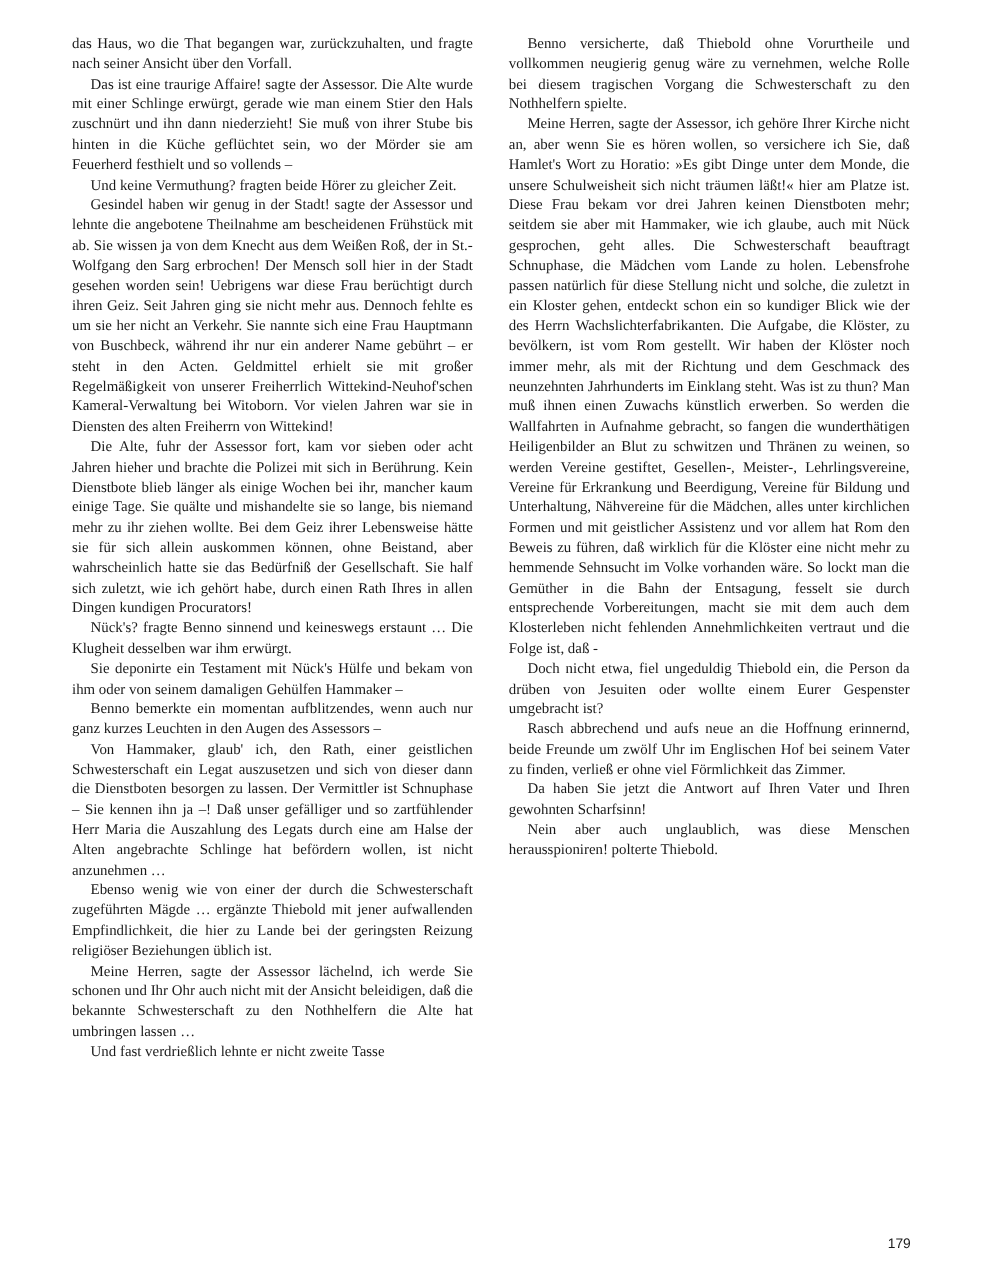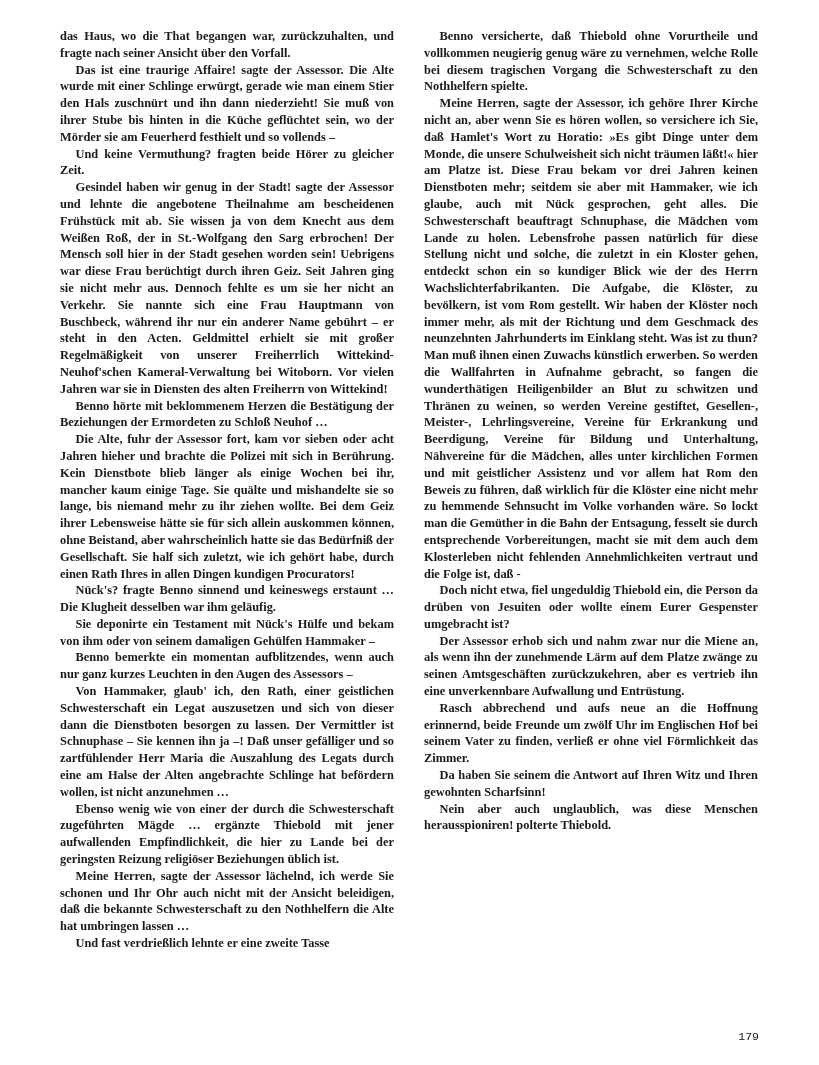--- a/index.html
+++ b/index.html
@@ -28,58 +28,55 @@
     width: 334px;
     font-size: 12.4px;
     line-height: 1.355;
     text-align: justify;
     text-justify: inter-word;
     hyphens: manual;
   }
   .col p {
     margin: 0;
     text-indent: 1.25em;
-    font-weight: bold;
   }
   .col p.noindent {
     text-indent: 0;
   }
   .folio {
     position: absolute;
     right: 60px;
     bottom: 22px;
     font-size: 11.5px;
-    font-family: Liberation Mono, monospace;
+    font-family: Liberation Sans, sans-serif;
     color: #1a1a1a;
   }
 </style>
 </head>
 <body>
 
 <div class="page">
   <div class="columns">
     <div class="col">
       <p class="noindent">das Haus, wo die That begangen war, zurückzuhalten, und fragte nach seiner Ansicht über den Vorfall.</p>
       <p>Das ist eine traurige Affaire! sagte der Assessor. Die Alte wurde mit einer Schlinge erwürgt, gerade wie man einem Stier den Hals zuschnürt und ihn dann niederzieht! Sie muß von ihrer Stube bis hinten in die Küche geflüchtet sein, wo der Mörder sie am Feuerherd festhielt und so vollends –</p>
       <p>Und keine Vermuthung? fragten beide Hörer zu gleicher Zeit.</p>
       <p>Gesindel haben wir genug in der Stadt! sagte der Assessor und lehnte die angebotene Theilnahme am bescheidenen Frühstück mit ab. Sie wissen ja von dem Knecht aus dem Weißen Roß, der in St.-Wolfgang den Sarg erbrochen! Der Mensch soll hier in der Stadt gesehen worden sein! Uebrigens war diese Frau berüchtigt durch ihren Geiz. Seit Jahren ging sie nicht mehr aus. Dennoch fehlte es um sie her nicht an Verkehr. Sie nannte sich eine Frau Hauptmann von Buschbeck, während ihr nur ein anderer Name gebührt – er steht in den Acten. Geldmittel erhielt sie mit großer Regelmäßigkeit von unserer Freiherrlich Wittekind-Neuhof'schen Kameral-Verwaltung bei Witoborn. Vor vielen Jahren war sie in Diensten des alten Freiherrn von Wittekind!</p>
-      <p>Benno hörte mit beklommenem Herzen die Bestätigung der Beziehungen der Ermordeten zu Schloß Neuhof …</p>
       <p>Die Alte, fuhr der Assessor fort, kam vor sieben oder acht Jahren hieher und brachte die Polizei mit sich in Berührung. Kein Dienstbote blieb länger als einige Wochen bei ihr, mancher kaum einige Tage. Sie quälte und mishandelte sie so lange, bis niemand mehr zu ihr ziehen wollte. Bei dem Geiz ihrer Lebensweise hätte sie für sich allein auskommen können, ohne Beistand, aber wahrscheinlich hatte sie das Bedürfniß der Gesellschaft. Sie half sich zuletzt, wie ich gehört habe, durch einen Rath Ihres in allen Dingen kundigen Procurators!</p>
-      <p>Nück's? fragte Benno sinnend und keineswegs erstaunt … Die Klugheit desselben war ihm geläufig.</p>
+      <p>Nück's? fragte Benno sinnend und keineswegs erstaunt … Die Klugheit desselben war ihm erwürgt.</p>
       <p>Sie deponirte ein Testament mit Nück's Hülfe und bekam von ihm oder von seinem damaligen Gehülfen Hammaker –</p>
       <p>Benno bemerkte ein momentan aufblitzendes, wenn auch nur ganz kurzes Leuchten in den Augen des Assessors –</p>
       <p>Von Hammaker, glaub' ich, den Rath, einer geistlichen Schwesterschaft ein Legat auszusetzen und sich von dieser dann die Dienstboten besorgen zu lassen. Der Vermittler ist Schnuphase – Sie kennen ihn ja –! Daß unser gefälliger und so zartfühlender Herr Maria die Auszahlung des Legats durch eine am Halse der Alten angebrachte Schlinge hat befördern wollen, ist nicht anzunehmen …</p>
       <p>Ebenso wenig wie von einer der durch die Schwesterschaft zugeführten Mägde … ergänzte Thiebold mit jener aufwallenden Empfindlichkeit, die hier zu Lande bei der geringsten Reizung religiöser Beziehungen üblich ist.</p>
       <p>Meine Herren, sagte der Assessor lächelnd, ich werde Sie schonen und Ihr Ohr auch nicht mit der Ansicht beleidigen, daß die bekannte Schwesterschaft zu den Nothhelfern die Alte hat umbringen lassen …</p>
-      <p>Und fast verdrießlich lehnte er eine zweite Tasse</p>
+      <p>Und fast verdrießlich lehnte er nicht zweite Tasse</p>
     </div>
     <div class="col">
       <p>Benno versicherte, daß Thiebold ohne Vorurtheile und vollkommen neugierig genug wäre zu vernehmen, welche Rolle bei diesem tragischen Vorgang die Schwesterschaft zu den Nothhelfern spielte.</p>
       <p>Meine Herren, sagte der Assessor, ich gehöre Ihrer Kirche nicht an, aber wenn Sie es hören wollen, so versichere ich Sie, daß Hamlet's Wort zu Horatio: »Es gibt Dinge unter dem Monde, die unsere Schulweisheit sich nicht träumen läßt!« hier am Platze ist. Diese Frau bekam vor drei Jahren keinen Dienstboten mehr; seitdem sie aber mit Hammaker, wie ich glaube, auch mit Nück gesprochen, geht alles. Die Schwesterschaft beauftragt Schnuphase, die Mädchen vom Lande zu holen. Lebensfrohe passen natürlich für diese Stellung nicht und solche, die zuletzt in ein Kloster gehen, entdeckt schon ein so kundiger Blick wie der des Herrn Wachslichterfabrikanten. Die Aufgabe, die Klöster, zu bevölkern, ist vom Rom gestellt. Wir haben der Klöster noch immer mehr, als mit der Richtung und dem Geschmack des neunzehnten Jahrhunderts im Einklang steht. Was ist zu thun? Man muß ihnen einen Zuwachs künstlich erwerben. So werden die Wallfahrten in Aufnahme gebracht, so fangen die wunderthätigen Heiligenbilder an Blut zu schwitzen und Thränen zu weinen, so werden Vereine gestiftet, Gesellen-, Meister-, Lehrlingsvereine, Vereine für Erkrankung und Beerdigung, Vereine für Bildung und Unterhaltung, Nähvereine für die Mädchen, alles unter kirchlichen Formen und mit geistlicher Assistenz und vor allem hat Rom den Beweis zu führen, daß wirklich für die Klöster eine nicht mehr zu hemmende Sehnsucht im Volke vorhanden wäre. So lockt man die Gemüther in die Bahn der Entsagung, fesselt sie durch entsprechende Vorbereitungen, macht sie mit dem auch dem Klosterleben nicht fehlenden Annehmlichkeiten vertraut und die Folge ist, daß -</p>
       <p>Doch nicht etwa, fiel ungeduldig Thiebold ein, die Person da drüben von Jesuiten oder wollte einem Eurer Gespenster umgebracht ist?</p>
-      <p>Der Assessor erhob sich und nahm zwar nur die Miene an, als wenn ihn der zunehmende Lärm auf dem Platze zwänge zu seinen Amtsgeschäften zurückzukehren, aber es vertrieb ihn eine unverkennbare Aufwallung und Entrüstung.</p>
       <p>Rasch abbrechend und aufs neue an die Hoffnung erinnernd, beide Freunde um zwölf Uhr im Englischen Hof bei seinem Vater zu finden, verließ er ohne viel Förmlichkeit das Zimmer.</p>
-      <p>Da haben Sie seinem die Antwort auf Ihren Witz und Ihren gewohnten Scharfsinn!</p>
+      <p>Da haben Sie jetzt die Antwort auf Ihren Vater und Ihren gewohnten Scharfsinn!</p>
       <p>Nein aber auch unglaublich, was diese Menschen herausspioniren! polterte Thiebold.</p>
     </div>
   </div>
   <div class="folio">179</div>
 </div>
 
 </body></html>

